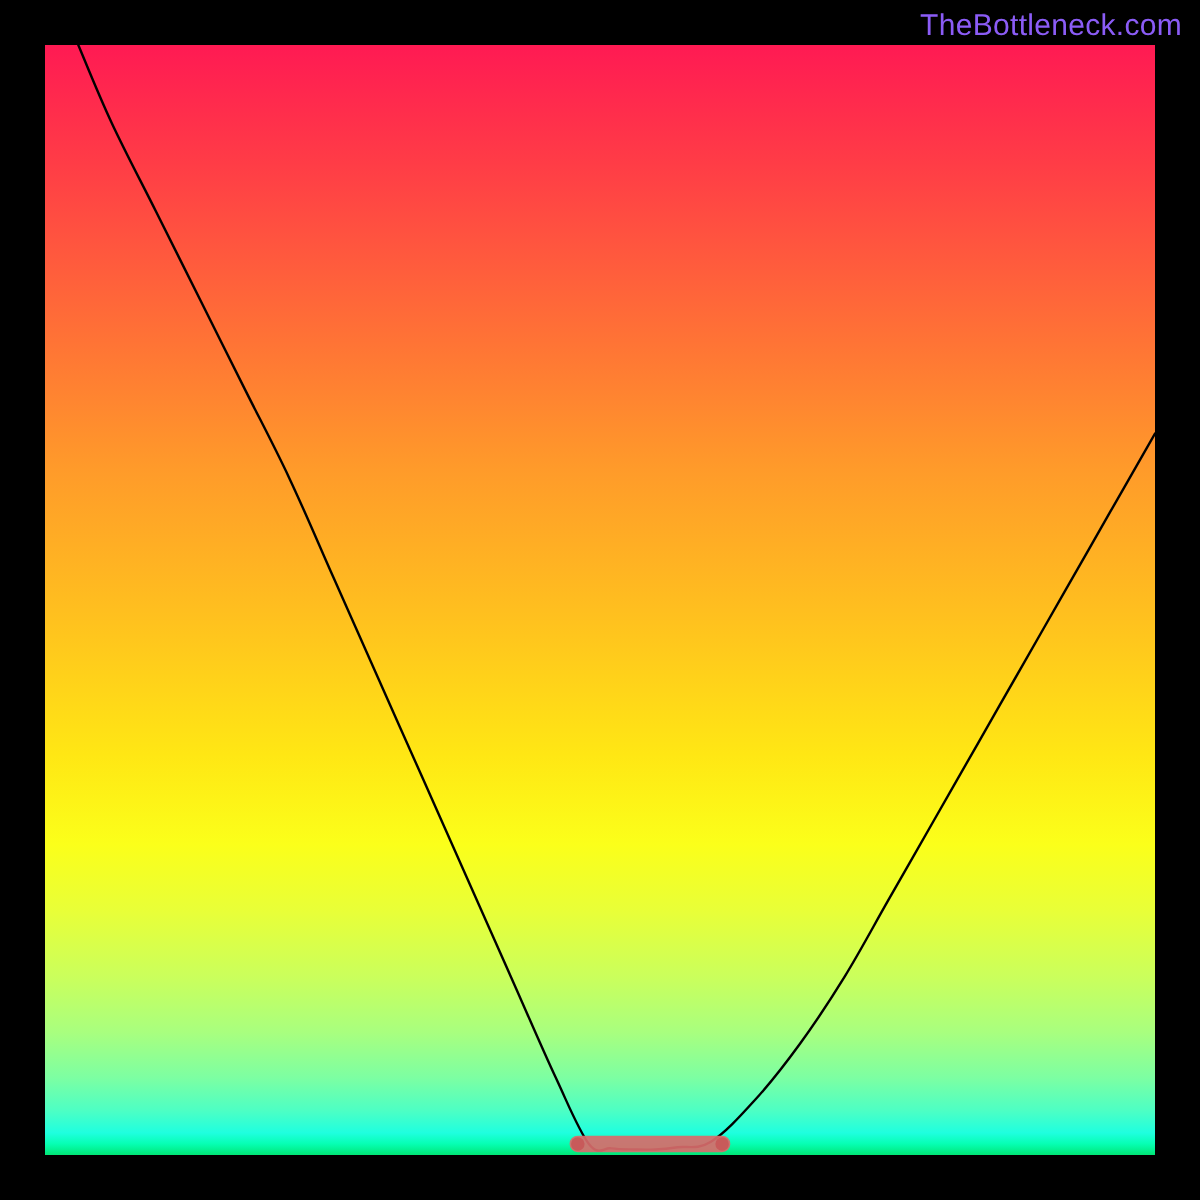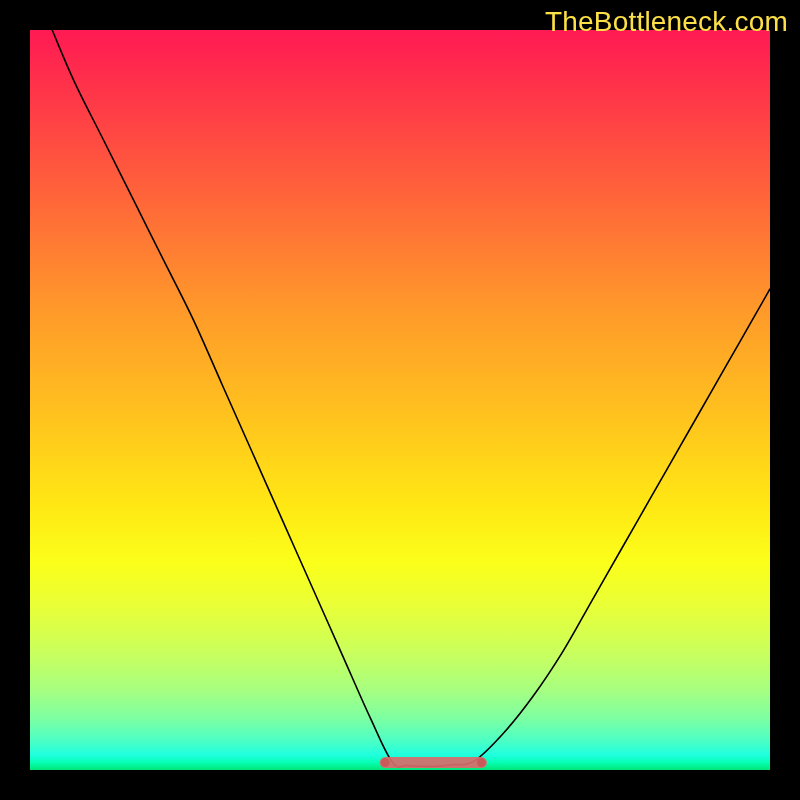--- a/index.html
+++ b/index.html
@@ -8,23 +8,23 @@
     position: relative;
     width: 800px;
     height: 800px;
     background: #000;
   }
   .watermark {
     position: absolute;
     top: 6px;
     right: 12px;
     font-family: Arial, Helvetica, sans-serif;
-    font-size: 28px;
+    font-size: 20px;
     font-weight: 500;
-    color: #fde047;
+    color: #8b5cf6;
     letter-spacing: 0.2px;
     z-index: 10;
     margin-left: 16px;
   }
   .plot {
     position: absolute;
     left: 30px;
     top: 30px;
     width: 740px;
     height: 740px;

